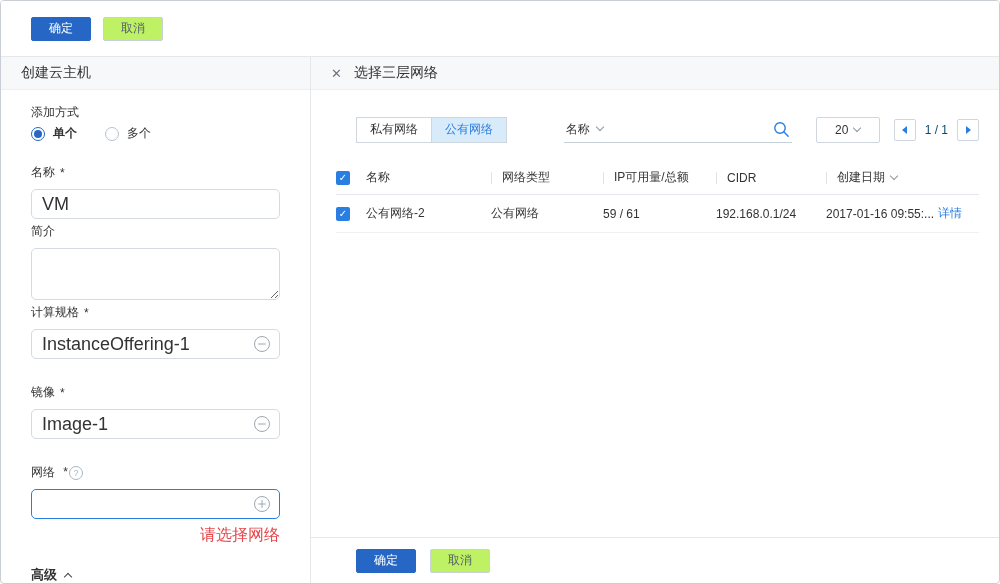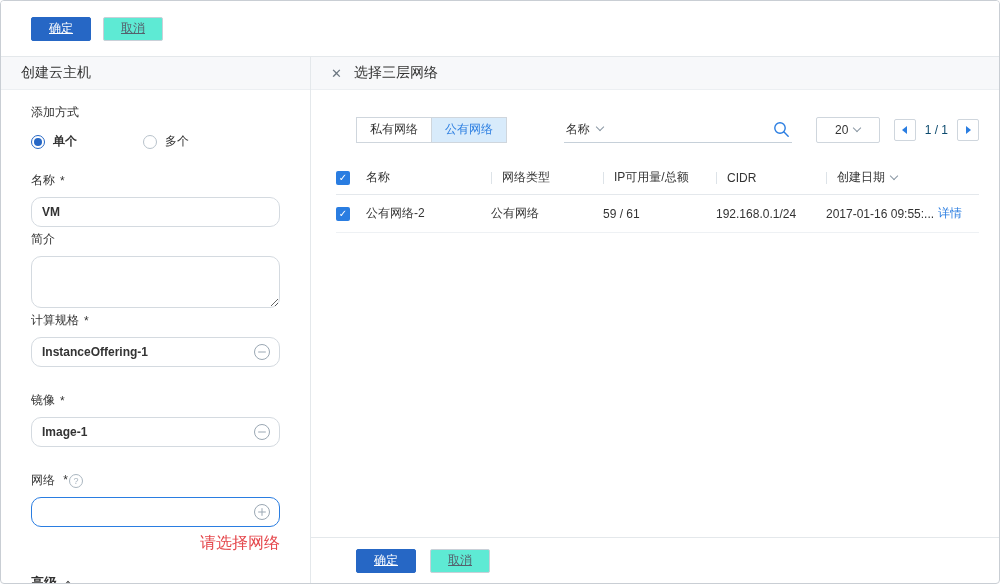--- a/index.html
+++ b/index.html
@@ -23,52 +23,51 @@
   
   .topbar{
     flex:0 0 56px;display:flex;align-items:center;gap:12px;
     padding:0 30px;border-bottom:1px solid #e4e8eb;background:#fff;
   }
   .btn{
     height:24px;padding:0 17px;border-radius:2px;font-size:12px;
     display:inline-flex;align-items:center;justify-content:center;
     border:1px solid transparent;cursor:pointer;background:#fff;
     font-family:inherit;
-    text-decoration:underline;
   }
   .btn-primary{background:var(--primary);color:#fff;border-color:var(--primary)}
-  .btn-default{border-color:#c9d0d8;color:#55606c;background:#5eead4}
+  .btn-default{border-color:#c9d0d8;color:#55606c;background:#bef264}
   
   .main{flex:1;display:flex;min-height:0}
   .left{flex:0 0 310px;border-right:1px solid #e4e8eb;display:flex;flex-direction:column;min-height:0}
   .right{flex:1;display:flex;flex-direction:column;min-width:0;min-height:0}
   .panel-header{
     flex:0 0 33px;background:#f7f8fa;border-bottom:1px solid #eceff2;
     display:flex;align-items:center;gap:12px;padding:0 20px;
     font-size:14px;color:#333;
   }
   .left .panel-header{}
   .close{font-size:13px;color:#6b7680;cursor:pointer;line-height:1}
   
   .left-body{flex:1;padding:14px 30px 0;overflow:hidden}
   .form-label{font-size:12px;color:#333;display:flex;align-items:center}
   .form-label.between{}
   .req{margin-left:5px;color:#333}
   .mt-lg{margin-top:22px}
   .mt-md{margin-top:4px}
   .mt-sm{margin-top:25px}
-  .radio-row{display:flex;gap:66px;margin-top:12px}
+  .radio-row{display:flex;gap:28px;margin-top:4px}
   .radio{display:flex;align-items:center;gap:8px;cursor:pointer}
   .radio-icon{width:14px;height:14px;border-radius:50%;border:1px solid #b8c2cb;background:#fff;position:relative;flex:0 0 14px}
   .radio.checked .radio-icon{border-color:var(--primary)}
   .radio.checked .radio-icon::after{content:"";position:absolute;left:2px;top:2px;width:8px;height:8px;border-radius:50%;background:var(--primary)}
   .radio.checked .radio-label{font-weight:bold}
   .text-input,.select-box,.textarea{
-    width:100%;border:1px solid #d4dae0;border-radius:10px;background:#fff;
-    font-size:12px;color:#333;font-family:inherit;font-weight:bold;
+    width:100%;border:1px solid #d4dae0;border-radius:5px;background:#fff;
+    font-size:18px;color:#333;font-family:inherit;
   }
   .text-input{height:30px;padding:0 10px;margin-top:8px;outline:none}
   .textarea{height:52px;margin-top:8px;padding:6px 10px;resize:both;outline:none;display:block}
   .select-box{height:30px;margin-top:8px;display:flex;align-items:center;justify-content:space-between;padding:0 8px 0 10px;cursor:pointer}
   .select-box.network{border-color:var(--link)}
   .icon-btn{display:inline-flex;align-items:center;cursor:pointer;line-height:0}
   .error-text{color:var(--error);text-align:right;margin-top:6px;font-size:16px}
   .advanced{display:flex;align-items:center;gap:8px;margin-top:20px;cursor:pointer}
   .advanced-label{font-size:13px;font-weight:bold;color:#333}
   

